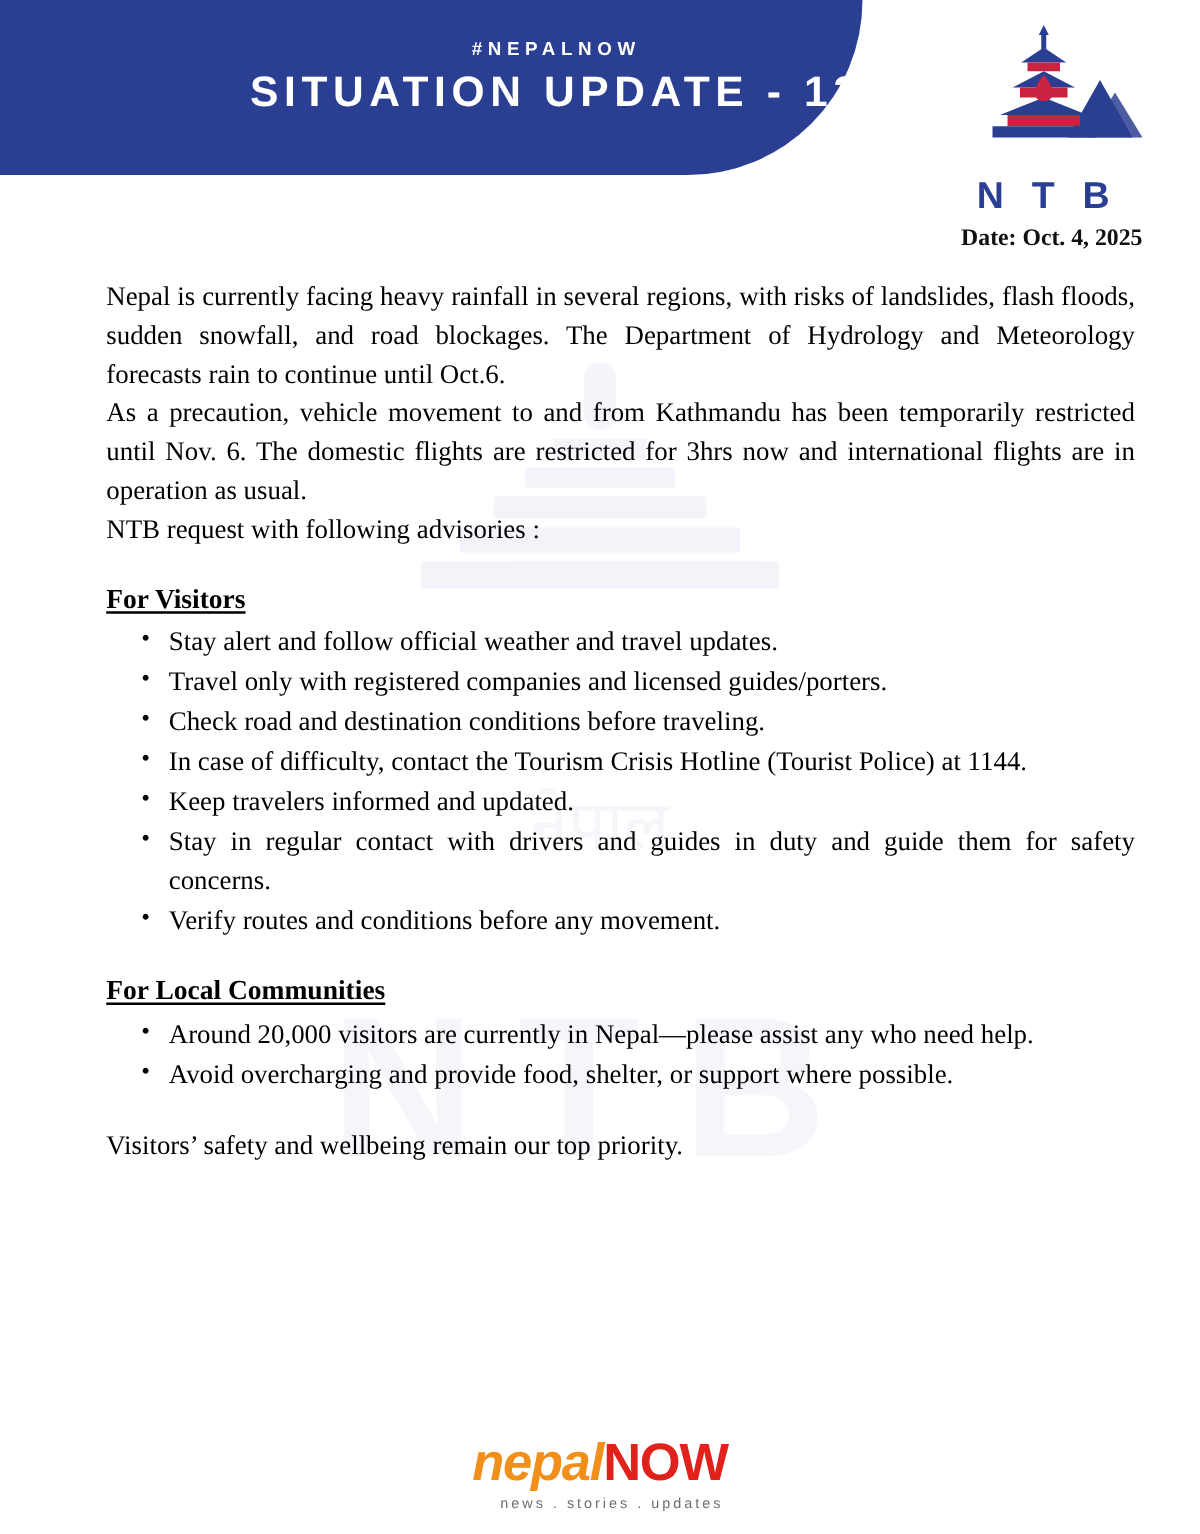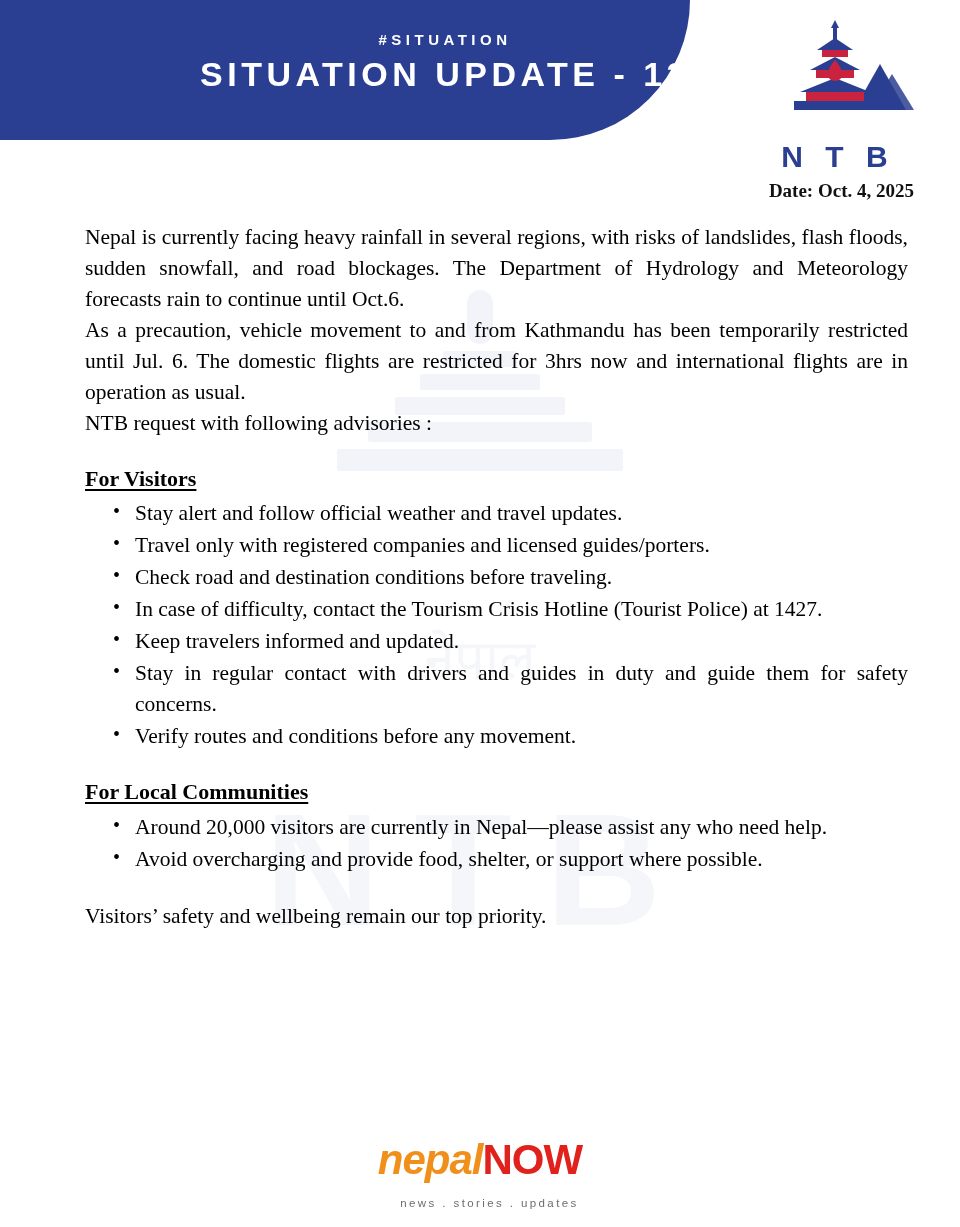--- a/index.html
+++ b/index.html
@@ -192,21 +192,21 @@
   .footer-logo {
     font-family: "Liberation Sans", sans-serif;
     font-size: 42px;
     font-weight: bold;
     letter-spacing: -1px;
     line-height: 1;
   }
   .fl-nepal { color: #f0901b; font-style: italic; }
   .fl-now { color: #e0211c; }
   .footer-tag {
-    margin-top: 16px;
+    margin-top: 6px;
     font-family: "Liberation Sans", sans-serif;
     font-size: 11.5px;
     letter-spacing: 2.4px;
     color: #6d6d6d;
     padding-left: 19px;
   }
 </style>
 </head>
 <body>
 
@@ -222,21 +222,21 @@
         <div class="wm-tier" style="width:224px;height:20px;"></div>
         <div class="wm-tier" style="width:286px;height:22px;"></div>
       </div>
       <div class="wm-script">नेपाल</div>
       <div class="wm-letters">NTB</div>
     </div>
   </div>
 
   <div class="header">
     <div class="banner"></div>
-    <div class="banner-kicker">#SITUATION</div>
+    <div class="banner-kicker">#NEPALNOW</div>
     <div class="banner-title">SITUATION UPDATE - 12</div>
 
     <div class="logo">
       <svg width="160" height="130" viewBox="0 0 160 130">
 
         <path d="M96 92 L122 46 L148 92 Z" fill="#2b3f92"></path>
         <path d="M112 92 L134 56 L156 92 Z" fill="#2b3f92" opacity="0.85"></path>
 
         <rect x="75" y="6" width="4" height="16" fill="#2b3f92"></rect>
         <polygon points="77,2 81,10 73,10" fill="#2b3f92"></polygon>
@@ -253,29 +253,29 @@
         <path d="M77 42 q7 8 7 14 q0 7 -7 7 q-7 0 -7 -7 q0 -6 7 -14 Z" fill="#c9233f"></path>
       </svg>
       <div class="logo-word">N T B</div>
     </div>
   </div>
 
   <div class="date-line">Date: Oct. 4, 2025</div>
 
   <div class="content">
     <p class="para">Nepal is currently facing heavy rainfall in several regions, with risks of landslides, flash floods, sudden snowfall, and road blockages. The Department of Hydrology and Meteorology forecasts rain to continue until Oct.6.</p>
-    <p class="para">As a precaution, vehicle movement to and from Kathmandu has been temporarily restricted until Jul. 6. The domestic flights are restricted for 3hrs now and international flights are in operation as usual.</p>
+    <p class="para">As a precaution, vehicle movement to and from Kathmandu has been temporarily restricted until Nov. 6. The domestic flights are restricted for 3hrs now and international flights are in operation as usual.</p>
     <p class="para last-line">NTB request with following advisories :</p>
 
     <div class="section-head">For Visitors</div>
     <ul>
       <li class="nojust">Stay alert and follow official weather and travel updates.</li>
       <li class="nojust">Travel only with registered companies and licensed guides/porters.</li>
       <li class="nojust">Check road and destination conditions before traveling.</li>
-      <li>In case of difficulty, contact the Tourism Crisis Hotline (Tourist Police) at 1427.</li>
+      <li>In case of difficulty, contact the Tourism Crisis Hotline (Tourist Police) at 1144.</li>
     </ul>
 
     <ul>
       <li class="nojust">Keep travelers informed and updated.</li>
       <li>Stay in regular contact with drivers and guides in duty and guide them for safety concerns.</li>
       <li class="nojust">Verify routes and conditions before any movement.</li>
     </ul>
 
     <div class="section-head">For Local Communities</div>
     <ul>

